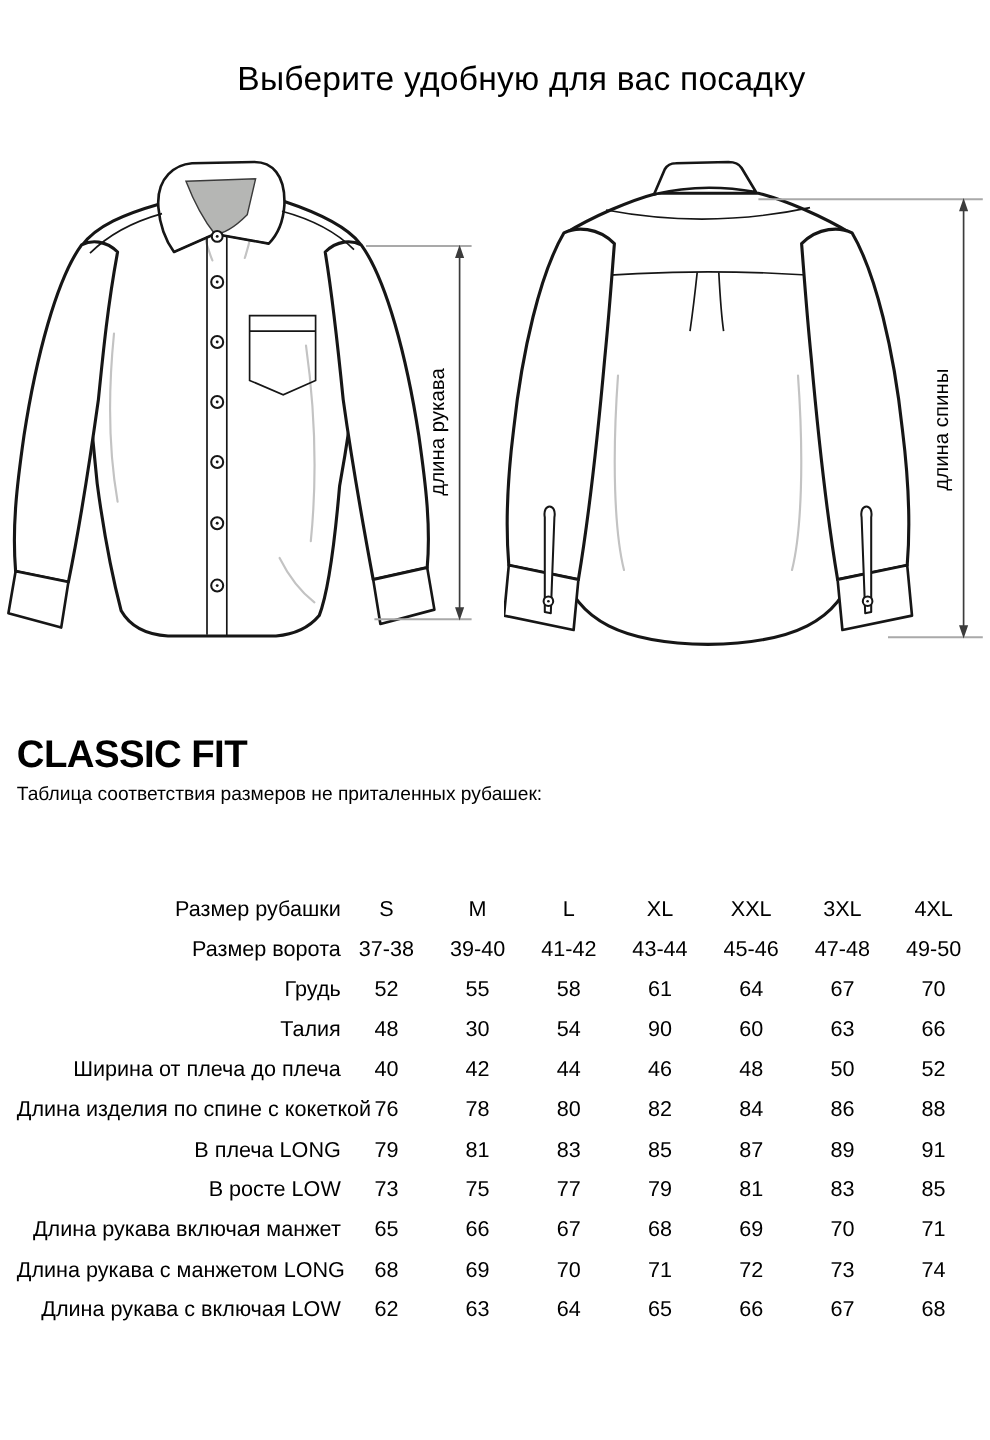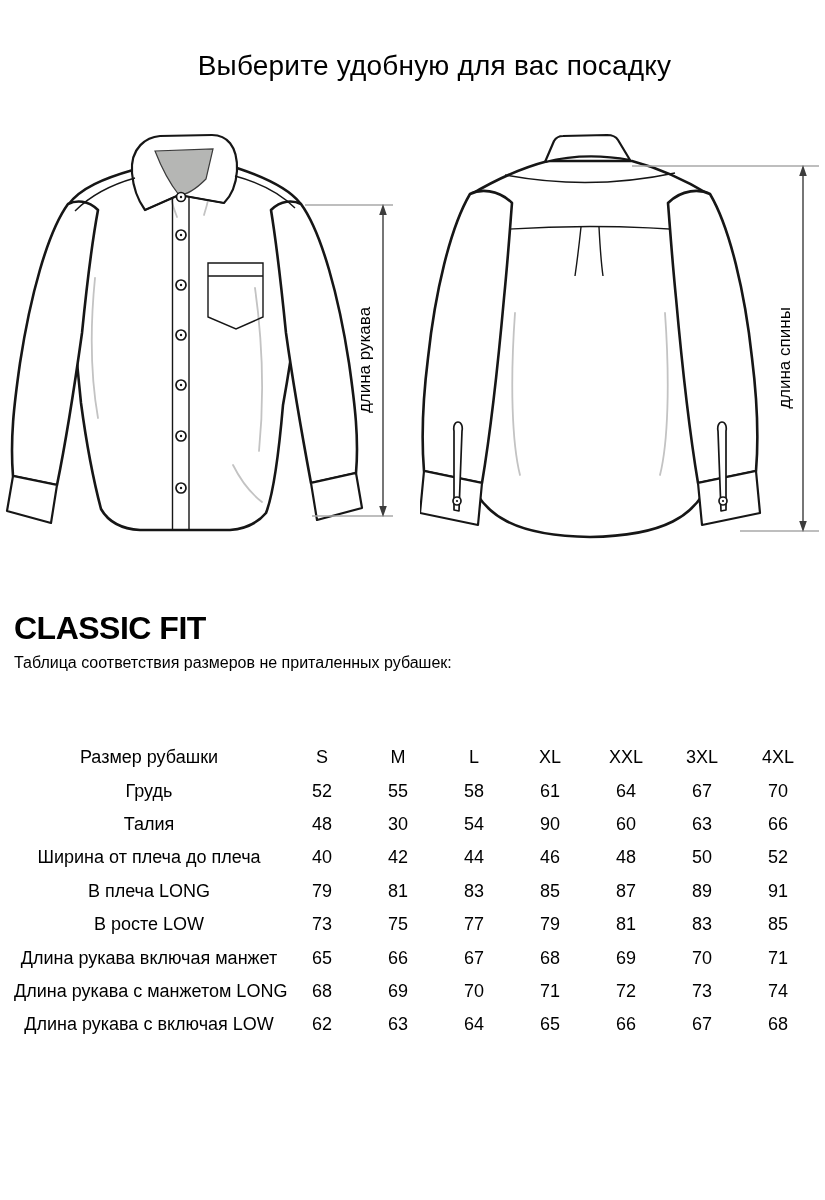--- a/index.html
+++ b/index.html
@@ -18,21 +18,21 @@
     position:absolute; left:14px; top:610px;
     font-size:32px; font-weight:700; letter-spacing:-0.5px;
   }
   .subtitle { position:absolute; left:14px; top:654px; font-size:16px; }
   .size-table {
     position:absolute; left:14px; top:741px; width:802px;
     border-collapse:collapse; font-size:18px; table-layout:fixed;
   }
   .size-table tr { height:33.4px; }
   .size-table td { padding:0; vertical-align:middle; }
-  .size-table td.lbl { width:270px; text-align:center; white-space:nowrap; }
+  .size-table td.lbl { width:270px; text-align:right; white-space:nowrap; }
   .size-table td.val { width:76px; text-align:center; }
   
   .ol   { fill:#ffffff; stroke:#161616; stroke-width:2.6; stroke-linejoin:round; }
   .ol2  { fill:#ffffff; stroke:#161616; stroke-width:2.2; stroke-linejoin:round; }
   .thin { fill:none; stroke:#161616; stroke-width:1.4; }
   .fold { fill:none; stroke:#c3c3c3; stroke-width:1.8; stroke-linecap:round; }
   .gray { fill:#b5b6b4; stroke:#3a3a3a; stroke-width:1.2; }
   .ext  { stroke:#a9a9a9; stroke-width:1.6; }
   .dim  { stroke:#3c3c3c; stroke-width:1.4; }
   .dimhead { fill:#3c3c3c; stroke:none; }
@@ -161,20 +161,30 @@
         <td class="lbl">Размер рубашки</td>
         <td class="val">S</td>
         <td class="val">M</td>
         <td class="val">L</td>
         <td class="val">XL</td>
         <td class="val">XXL</td>
         <td class="val">3XL</td>
         <td class="val">4XL</td>
       </tr>
       <tr>
+        <td class="lbl">Размер ворота</td>
+        <td class="val">37-38</td>
+        <td class="val">39-40</td>
+        <td class="val">41-42</td>
+        <td class="val">43-44</td>
+        <td class="val">45-46</td>
+        <td class="val">47-48</td>
+        <td class="val">49-50</td>
+      </tr>
+      <tr>
         <td class="lbl">Грудь</td>
         <td class="val">52</td>
         <td class="val">55</td>
         <td class="val">58</td>
         <td class="val">61</td>
         <td class="val">64</td>
         <td class="val">67</td>
         <td class="val">70</td>
       </tr>
       <tr>
@@ -191,20 +201,30 @@
         <td class="lbl">Ширина от плеча до плеча</td>
         <td class="val">40</td>
         <td class="val">42</td>
         <td class="val">44</td>
         <td class="val">46</td>
         <td class="val">48</td>
         <td class="val">50</td>
         <td class="val">52</td>
       </tr>
       <tr>
+        <td class="lbl">Длина изделия по спине с кокеткой</td>
+        <td class="val">76</td>
+        <td class="val">78</td>
+        <td class="val">80</td>
+        <td class="val">82</td>
+        <td class="val">84</td>
+        <td class="val">86</td>
+        <td class="val">88</td>
+      </tr>
+      <tr>
         <td class="lbl">В плеча LONG</td>
         <td class="val">79</td>
         <td class="val">81</td>
         <td class="val">83</td>
         <td class="val">85</td>
         <td class="val">87</td>
         <td class="val">89</td>
         <td class="val">91</td>
       </tr>
       <tr>

